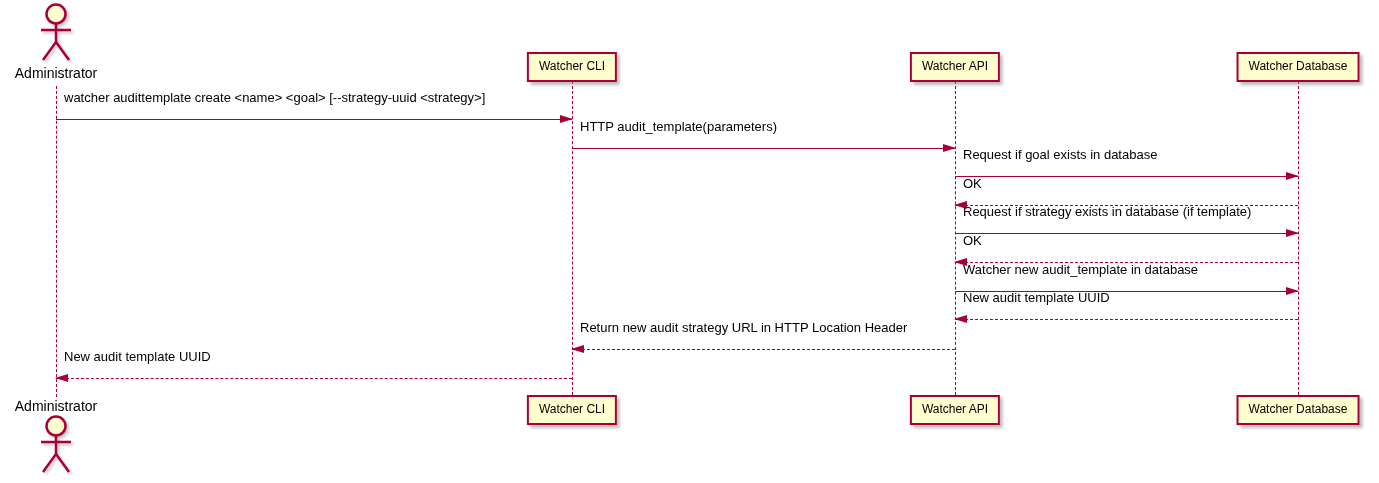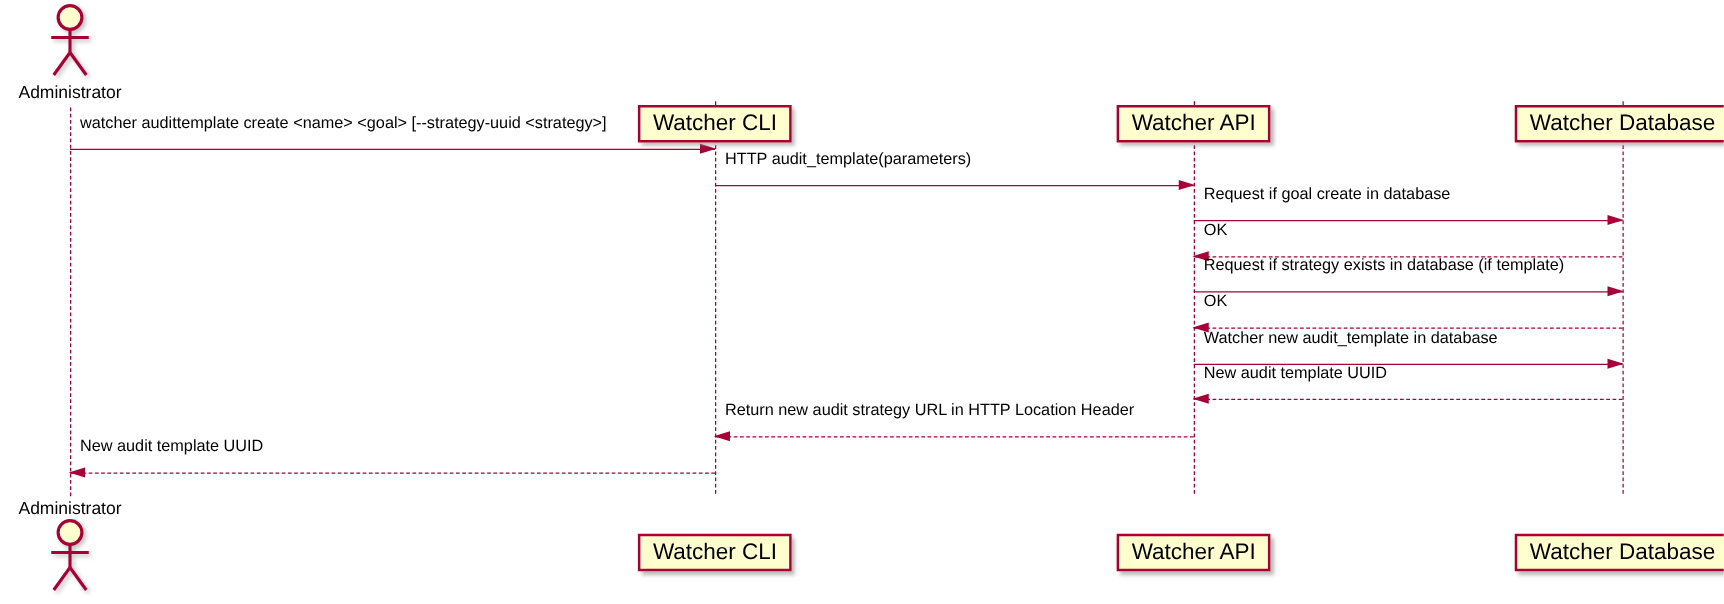--- a/index.html
+++ b/index.html
@@ -20,26 +20,25 @@
   .lifeline{
     position:absolute;width:0;
     border-left:1px dashed var(--red);
   }
   .pbox{
     position:absolute;
     transform:translateX(-50%);
     background:var(--fill);
     border:2px solid var(--red);
     padding:4px 10px 5px 10px;
-    font-size:18px;
+    font-size:12px;
     line-height:17px;
     white-space:nowrap;
     box-shadow:3px 3px 3px rgba(130,130,130,0.55);
     z-index:3;
-    margin-top:32px;
   }
   .actor-label{
     position:absolute;
     transform:translateX(-50%);
     font-size:14px;
     white-space:nowrap;
     z-index:3;
   }
   .actor-figure{
     position:absolute;
@@ -113,21 +112,21 @@
     <div class="arrowhead right"></div>
   </div>
 
   <div class="message" style="left:572px;top:148px;width:383px;">
     <div class="msg-label">HTTP audit_template(parameters)</div>
     <div class="msg-line"></div>
     <div class="arrowhead right"></div>
   </div>
 
   <div class="message" style="left:955px;top:176px;width:343px;">
-    <div class="msg-label">Request if goal create in database</div>
+    <div class="msg-label">Request if goal exists in database</div>
     <div class="msg-line"></div>
     <div class="arrowhead right"></div>
   </div>
 
   <div class="message dashed" style="left:955px;top:205px;width:343px;">
     <div class="msg-label">OK</div>
     <div class="msg-line"></div>
     <div class="arrowhead left"></div>
   </div>
 

